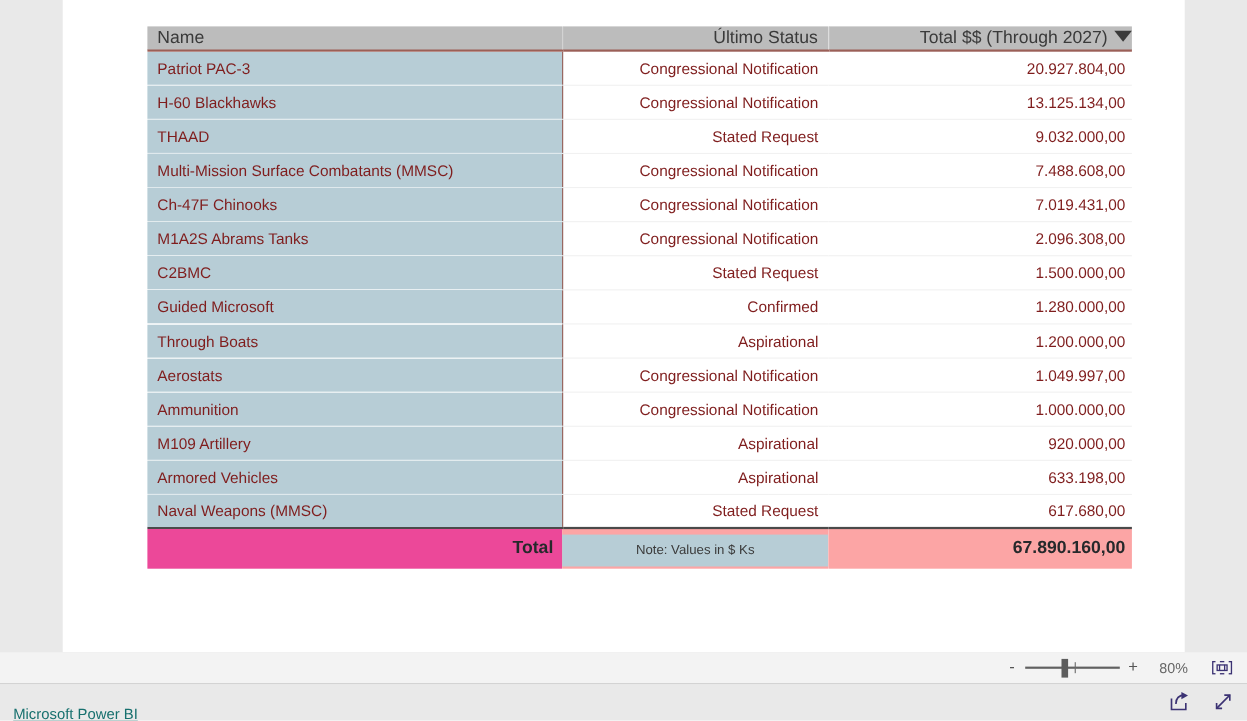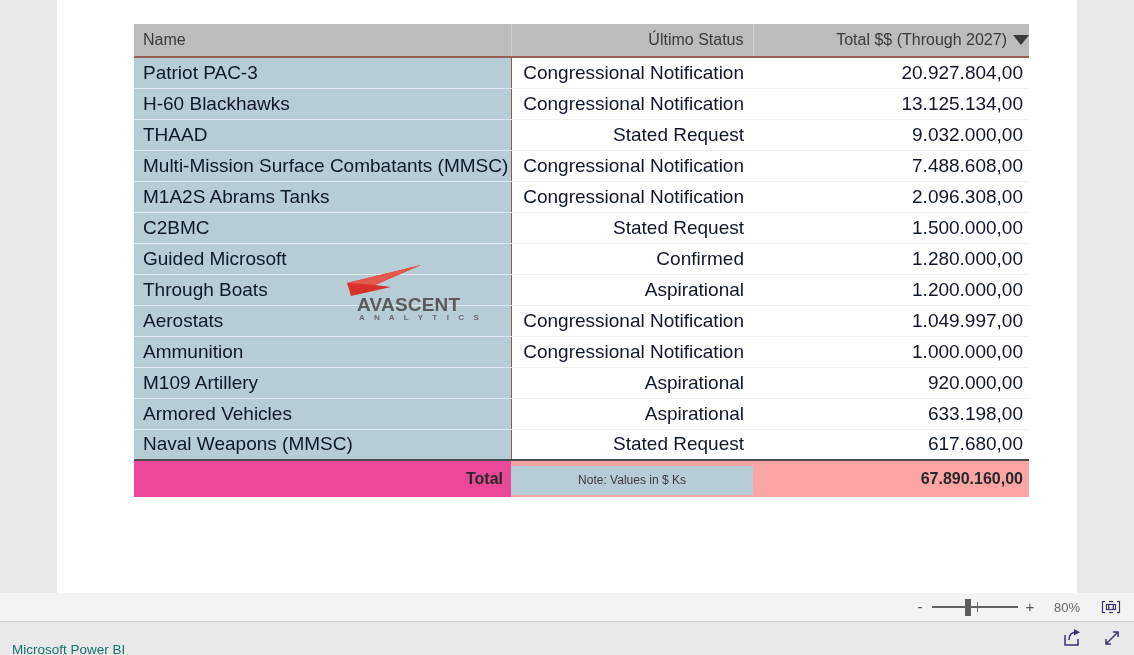--- a/index.html
+++ b/index.html
@@ -45,21 +45,21 @@
   table.matrix col.c-name   { width: 377px; }
   table.matrix col.c-status { width: 242px; }
   table.matrix col.c-total  { width: 276px; }
 
   
   thead th {
     background: #bcbcbc;
     font-weight: normal;
     font-size: 16px;
     color: #3a3a3a;
-    height: 33px;
+    height: 22px;
     padding: 0 8px;
     vertical-align: middle;
     border-bottom: 2px solid #9b5f57;
     box-sizing: border-box;
     white-space: nowrap;
     overflow: hidden;
   }
   th.th-name   { text-align: left;  padding-left: 9px; }
   th.th-status { text-align: right; padding-right: 9px;
                  border-left: 1px solid #cfcfcf; }
@@ -76,22 +76,22 @@
     position: relative;
     top: -1px;
   }
 
   
   tbody td {
     height: 31px;
     padding: 0 8px;
     box-sizing: border-box;
     vertical-align: middle;
-    font-size: 19px;
-    color: #0f172a;
+    font-size: 14px;
+    color: #7f1d1d;
     white-space: nowrap;
     overflow: hidden;
     border-bottom: 1px solid #f1f1f1;
   }
   tbody td.cell-name {
     background: #b7cdd6;
     text-align: left;
     padding-left: 9px;
     border-bottom: 1px solid #dfe9ed;
     border-right: 1px solid #8d5852;
@@ -324,20 +324,25 @@
             <td class="cell-name">THAAD</td>
             <td class="cell-status">Stated Request</td>
             <td class="cell-total">9.032.000,00</td>
           </tr>
           <tr>
             <td class="cell-name">Multi-Mission Surface Combatants (MMSC)</td>
             <td class="cell-status">Congressional Notification</td>
             <td class="cell-total">7.488.608,00</td>
           </tr>
           <tr>
+            <td class="cell-name">Ch-47F Chinooks</td>
+            <td class="cell-status">Congressional Notification</td>
+            <td class="cell-total">7.019.431,00</td>
+          </tr>
+          <tr>
             <td class="cell-name">M1A2S Abrams Tanks</td>
             <td class="cell-status">Congressional Notification</td>
             <td class="cell-total">2.096.308,00</td>
           </tr>
           <tr>
             <td class="cell-name">C2BMC</td>
             <td class="cell-status">Stated Request</td>
             <td class="cell-total">1.500.000,00</td>
           </tr>
           <tr>
@@ -379,28 +384,20 @@
             <td class="cell-name">Total</td>
             <td class="cell-status">
               <span class="note-chip">Note: Values in $ Ks</span>
             </td>
             <td class="cell-total">67.890.160,00</td>
           </tr>
         </tbody>
     </table>
   </div>
 
-  <div id="avascent-logo">
-    <svg width="110" height="34" viewBox="0 0 110 34">
-      <path d="M2 20 L76 2 L30 22 L46 24 L6 33 Z" fill="#d8332a"></path>
-      <path d="M2 20 L76 2 L30 22 Z" fill="#e4584e"></path>
-    </svg>
-    <div class="logo-text">AVASCENT</div>
-    <div class="logo-sub">A N A L Y T I C S</div>
-  </div>
 
 </div>
 
 <div id="zoom-bar">
   <div id="zoom-controls">
     <div class="zoom-btn">-</div>
     <div id="zoom-slider">
       <div class="track"></div>
       <div class="tick"></div>
       <div class="handle"></div>

